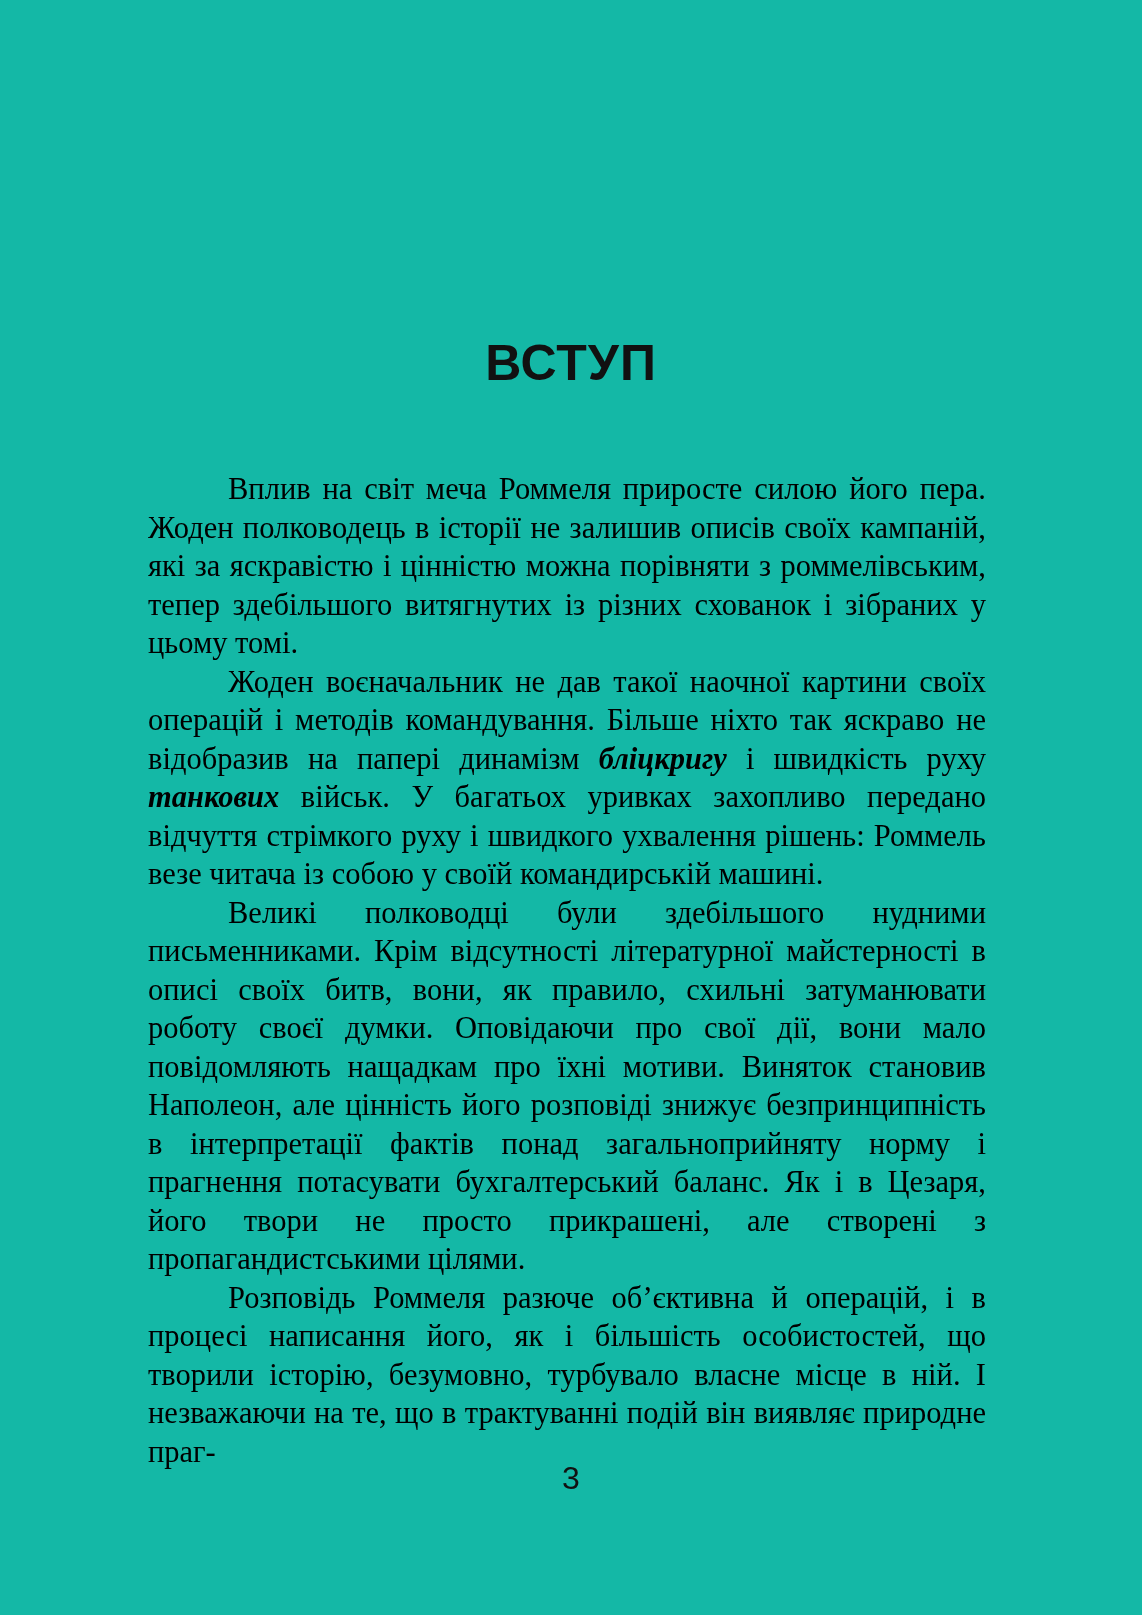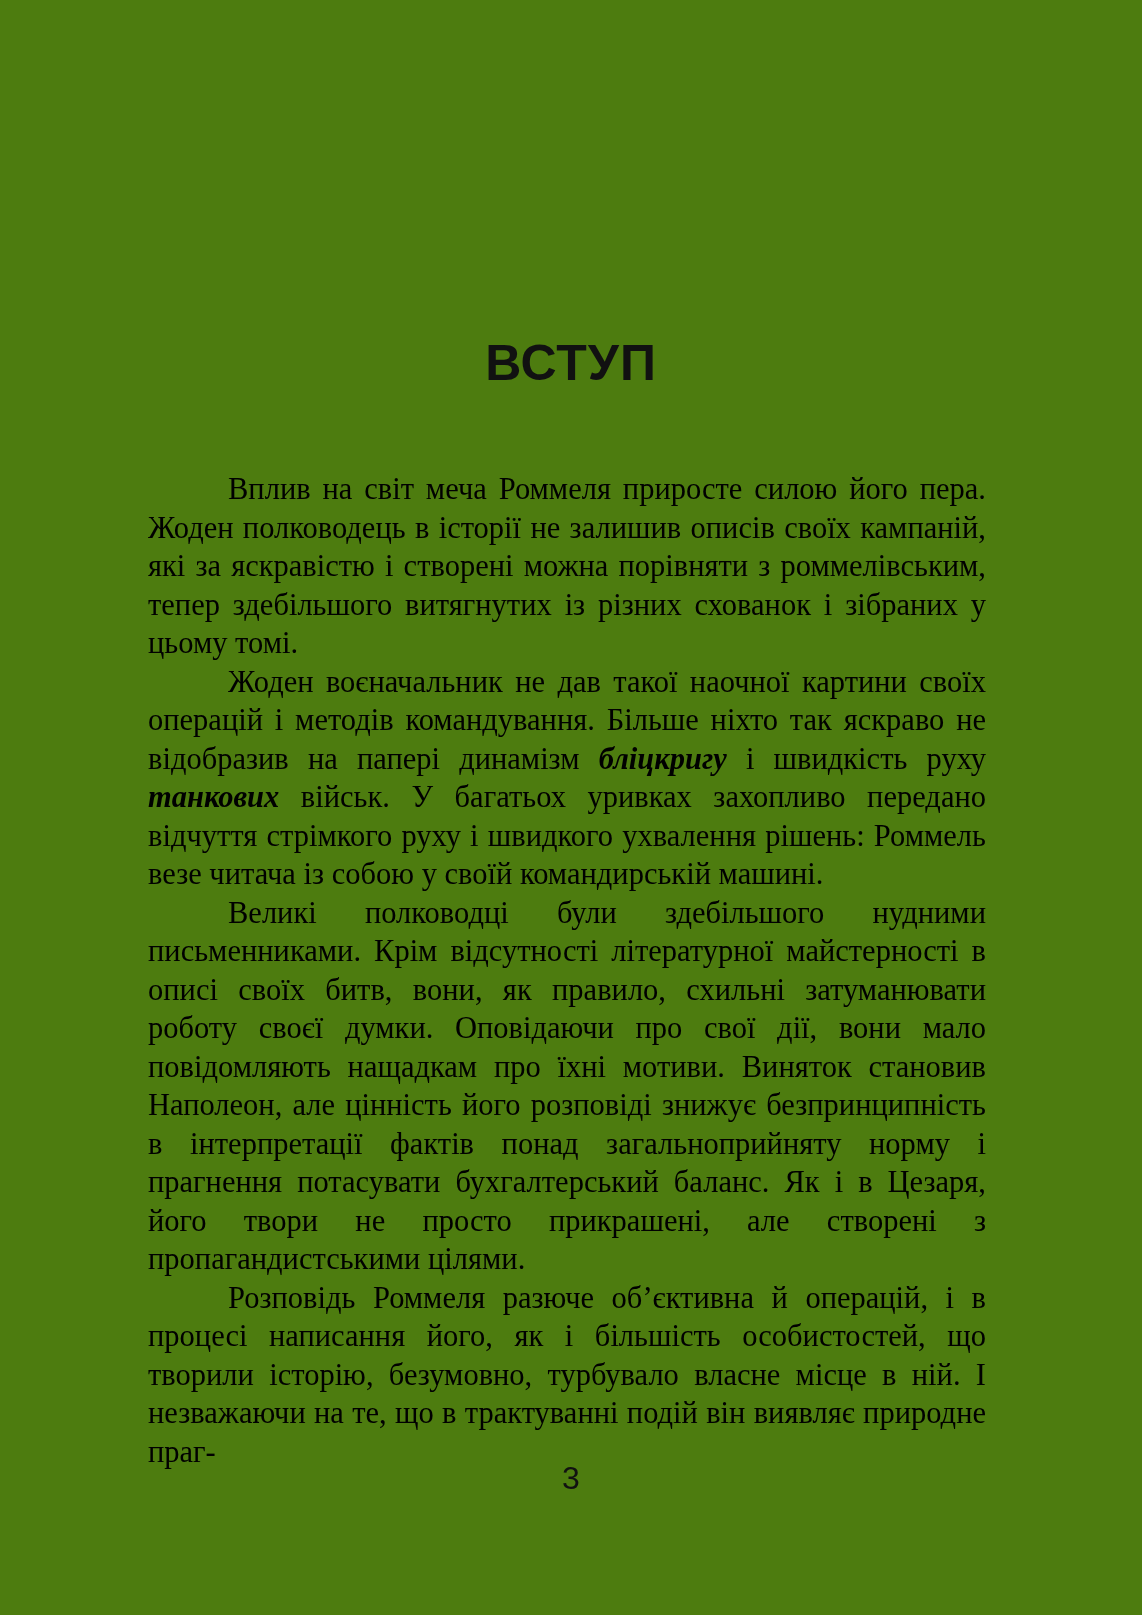--- a/index.html
+++ b/index.html
@@ -6,21 +6,21 @@
   html, body {
     margin: 0;
     padding: 0;
     background: #ffffff;
   }
   .page {
     position: relative;
     width: 1142px;
     height: 1615px;
     margin: 0 auto;
-    background: #4d7c0f;
+    background: #14b8a6;
     overflow: hidden;
     box-sizing: border-box;
     padding-left: 47px;
   }
 
   
   .chapter-title {
     position: absolute;
     top: 338px;
     left: 0;
@@ -76,21 +76,21 @@
   }
 </style>
 </head>
 <body>
 
 <div class="page">
 
   <h1 class="chapter-title">ВСТУП</h1>
 
   <div class="text-block">
-      <p class="body-paragraph"><span>Вплив на світ меча Роммеля приросте силою його пера. Жоден полководець в історії не залишив описів своїх кампаній, які за яскравістю і створені можна порівняти з роммелівським, тепер здебільшого витягнутих із різних схованок і зібраних у цьому томі.</span></p>
+      <p class="body-paragraph"><span>Вплив на світ меча Роммеля приросте силою його пера. Жоден полководець в історії не залишив описів своїх кампаній, які за яскравістю і цінністю можна порівняти з роммелівським, тепер здебільшого витягнутих із різних схованок і зібраних у цьому томі.</span></p>
       <p class="body-paragraph"><span>Жоден воєначальник не дав такої наочної картини своїх операцій і методів командування. Більше ніхто так яскраво не відобразив на папері динамізм </span><i>бліцкригу</i><span> і швидкість руху </span><i>танкових</i><span> військ. У багатьох уривках захопливо передано відчуття стрімкого руху і швидкого ухвалення рішень: Роммель везе читача із собою у своїй командирській машині.</span></p>
       <p class="body-paragraph"><span>Великі полководці були здебільшого нудними письменниками. Крім відсутності літературної майстерності в описі своїх битв, вони, як правило, схильні затуманювати роботу своєї думки. Оповідаючи про свої дії, вони мало повідомляють нащадкам про їхні мотиви. Виняток становив Наполеон, але цінність його розповіді знижує безпринципність в інтерпретації фактів понад загальноприйняту норму і прагнення потасувати бухгалтерський баланс. Як і в Цезаря, його твори не просто прикрашені, але створені з пропагандистськими цілями.</span></p>
       <p class="body-paragraph"><span>Розповідь Роммеля разюче об’єктивна й операцій, і в процесі написання його, як і більшість особистостей, що творили історію, безумовно, турбувало власне місце в ній. І незважаючи на те, що в трактуванні подій він виявляє природне праг-</span></p>
     </div>
 
   <div class="page-number">3</div>
 
 </div>
 
 </body></html>

